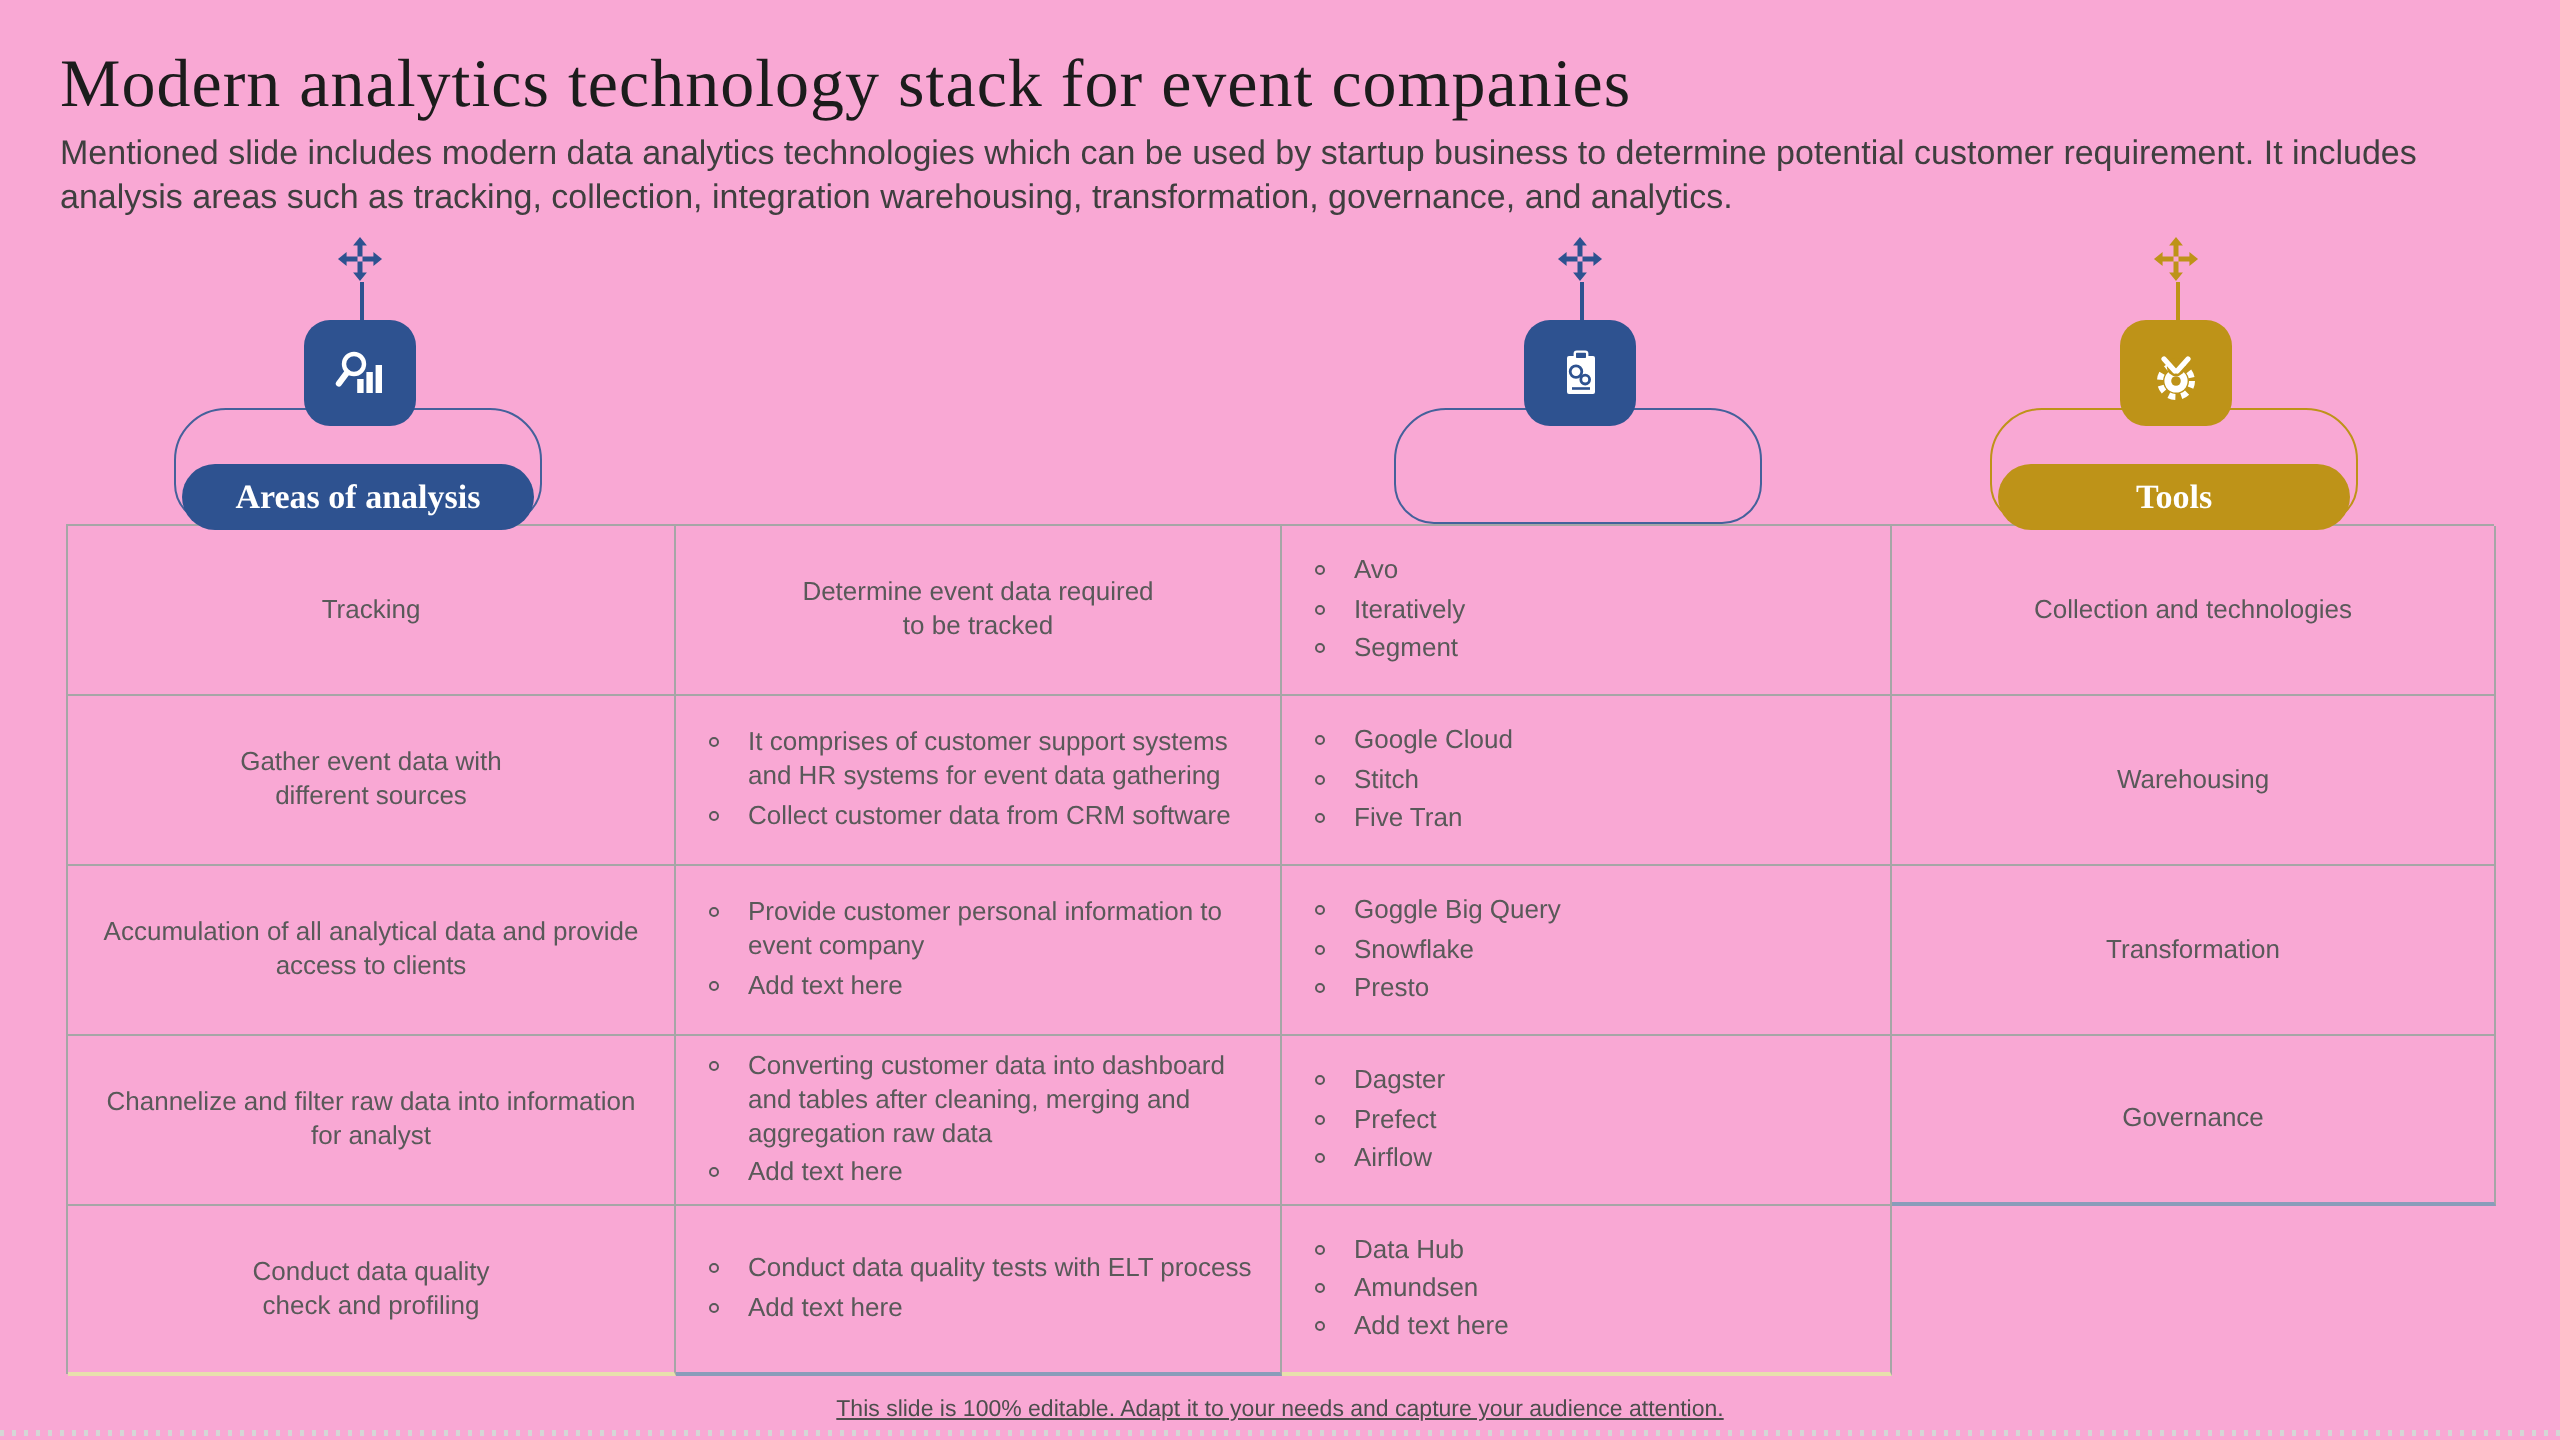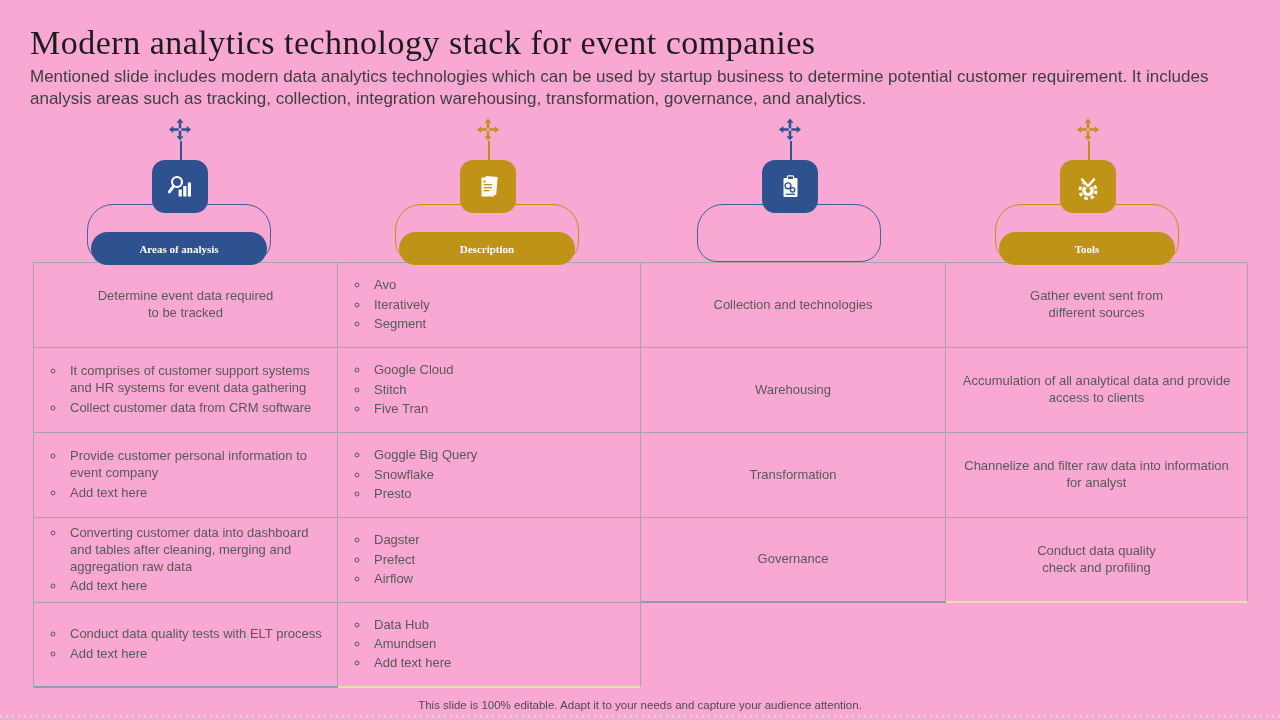--- a/index.html
+++ b/index.html
@@ -27,21 +27,21 @@
     width: 56px; height: 53px; border-radius: 13px;
     display: flex; align-items: center; justify-content: center; z-index: 3;
   }
   .outline {
     position: absolute; left: 0; top: 86px; width: 184px; height: 58px;
     border: 1px solid; border-radius: 26px 26px 20px 20px; background: transparent; z-index: 1;
   }
   .pill {
     position: absolute; left: 4px; top: 114px; width: 176px; height: 33px;
     border-radius: 17px; color: #ffffff; z-index: 5;
-    font-family: "Liberation Serif", serif; font-weight: bold; font-size: 11px;
+    font-family: "Liberation Serif", serif; font-weight: bold; font-size: 17px;
     display: flex; align-items: center; justify-content: center;
   }
   .theme-blue .stem, .theme-blue .icon-box, .theme-blue .pill { background: #2E5290; }
   .theme-blue .outline { border-color: #44619B; }
   .theme-blue .move-icon path { fill: #2E5290; }
   .theme-gold .stem, .theme-gold .icon-box, .theme-gold .pill { background: #BE9318; }
   .theme-gold .outline { border-color: #BE9318; }
   .theme-gold .move-icon path { fill: #BE9318; }
   
   .grid {
@@ -56,21 +56,21 @@
   }
   .cell.desc { flex-direction: column; padding: 0 4px; }
   .cell.list { justify-content: flex-start; text-align: left; padding: 4px 6px 4px 0; }
   .cell.list ul { list-style: circle outside; padding-left: 32px; }
   .cell.list li { margin: 2.5px 0; padding-left: 4px; }
   .bb-blue { border-bottom: 2.5px solid #8A9CBA; }
   .bb-gold { border-bottom: 2.5px solid #E8E0AC; }
   
   .footer {
     position: absolute; left: 0; top: 699px; width: 1280px;
-    text-align: center; font-size: 11.5px; color: #4d4d4d;
+    text-align: center; font-size: 11.5px; color: #4d4d4d; text-decoration: underline;
   }
   .bottom-dots {
     position: absolute; left: 0; top: 715px; width: 1280px; height: 3px;
     background: repeating-linear-gradient(90deg, #d6d6d6 0 2px, transparent 2px 6px);
   }
 </style>
 </head>
 <body>
 
 <div class="slide">
@@ -91,40 +91,20 @@
         <rect x="19.2" y="15" width="3.2" height="10.5" fill="#fff"></rect>
         <rect x="23.8" y="11.5" width="3.2" height="14" fill="#fff"></rect>
         <circle cx="13" cy="11" r="5" fill="none" stroke="#fff" stroke-width="2.2"></circle>
         <line x1="9.6" y1="15.2" x2="5.4" y2="20.8" stroke="#fff" stroke-width="3" stroke-linecap="round"></line>
       </svg>
     </div>
     <div class="outline"></div>
     <div class="pill">Areas of analysis</div>
   </div>
 
-  <div class="col-header theme-gold" style="left:395px">
-    <span class="move-icon">
-      <svg viewBox="0 0 24 24" width="23" height="23">
-          <path d="M12 .5 15.6 5h-2.3v5.7h-2.6V5H8.4ZM12 23.5 8.4 19h2.3v-5.7h2.6V19h2.3ZM.5 12 5 8.4v2.3h5.7v2.6H5v2.3ZM23.5 12 19 15.6v-2.3h-5.7v-2.6H19V8.4Z"></path>
-        </svg>
-    </span>
-    <span class="stem"></span>
-    <div class="icon-box">
-      <svg viewBox="0 0 32 32" width="32" height="32">
-        <rect x="13" y="5.5" width="12" height="18" fill="#fff" transform="rotate(5 19 14)"></rect>
-        <rect x="9.5" y="6.5" width="12.5" height="19" fill="#fff"></rect>
-        <rect x="11.5" y="9.5" width="2" height="2" fill="#BE9318"></rect>
-        <rect x="11.5" y="13" width="8.5" height="1.3" fill="#BE9318"></rect>
-        <rect x="11.5" y="16" width="8.5" height="1.3" fill="#BE9318"></rect>
-        <rect x="11.5" y="19" width="6" height="1.3" fill="#BE9318"></rect>
-      </svg>
-    </div>
-    <div class="outline"></div>
-    <div class="pill">Description</div>
-  </div>
 
   <div class="col-header theme-blue" style="left:697px">
     <span class="move-icon">
       <svg viewBox="0 0 24 24" width="23" height="23">
           <path d="M12 .5 15.6 5h-2.3v5.7h-2.6V5H8.4ZM12 23.5 8.4 19h2.3v-5.7h2.6V19h2.3ZM.5 12 5 8.4v2.3h5.7v2.6H5v2.3ZM23.5 12 19 15.6v-2.3h-5.7v-2.6H19V8.4Z"></path>
         </svg>
     </span>
     <span class="stem"></span>
     <div class="icon-box">
       <svg viewBox="0 0 32 32" width="32" height="32">
@@ -154,35 +134,36 @@
         <line x1="22" y1="8.5" x2="16.6" y2="14.5" stroke="#fff" stroke-width="2.6" stroke-linecap="round"></line>
         <circle cx="16" cy="19.5" r="2.4" fill="#BE9318"></circle>
       </svg>
     </div>
     <div class="outline"></div>
     <div class="pill">Tools</div>
   </div>
 
   <div class="grid">
 
+    <div class="cell">Tracking</div>
     <div class="cell desc">
       <div>Determine event data required</div>
       <div>to be tracked</div>
     </div>
     <div class="cell list">
       <ul>
         <li>Avo</li>
         <li>Iteratively</li>
         <li>Segment</li>
       </ul>
     </div>
 
     <div class="cell">Collection and technologies</div>
     <div class="cell desc">
-      <div>Gather event sent from</div>
+      <div>Gather event data with</div>
       <div>different sources</div>
     </div>
     <div class="cell list">
       <ul>
         <li>It comprises of customer support systems and HR systems for event data gathering</li>
         <li>Collect customer data from CRM software</li>
       </ul>
     </div>
     <div class="cell list">
       <ul>

